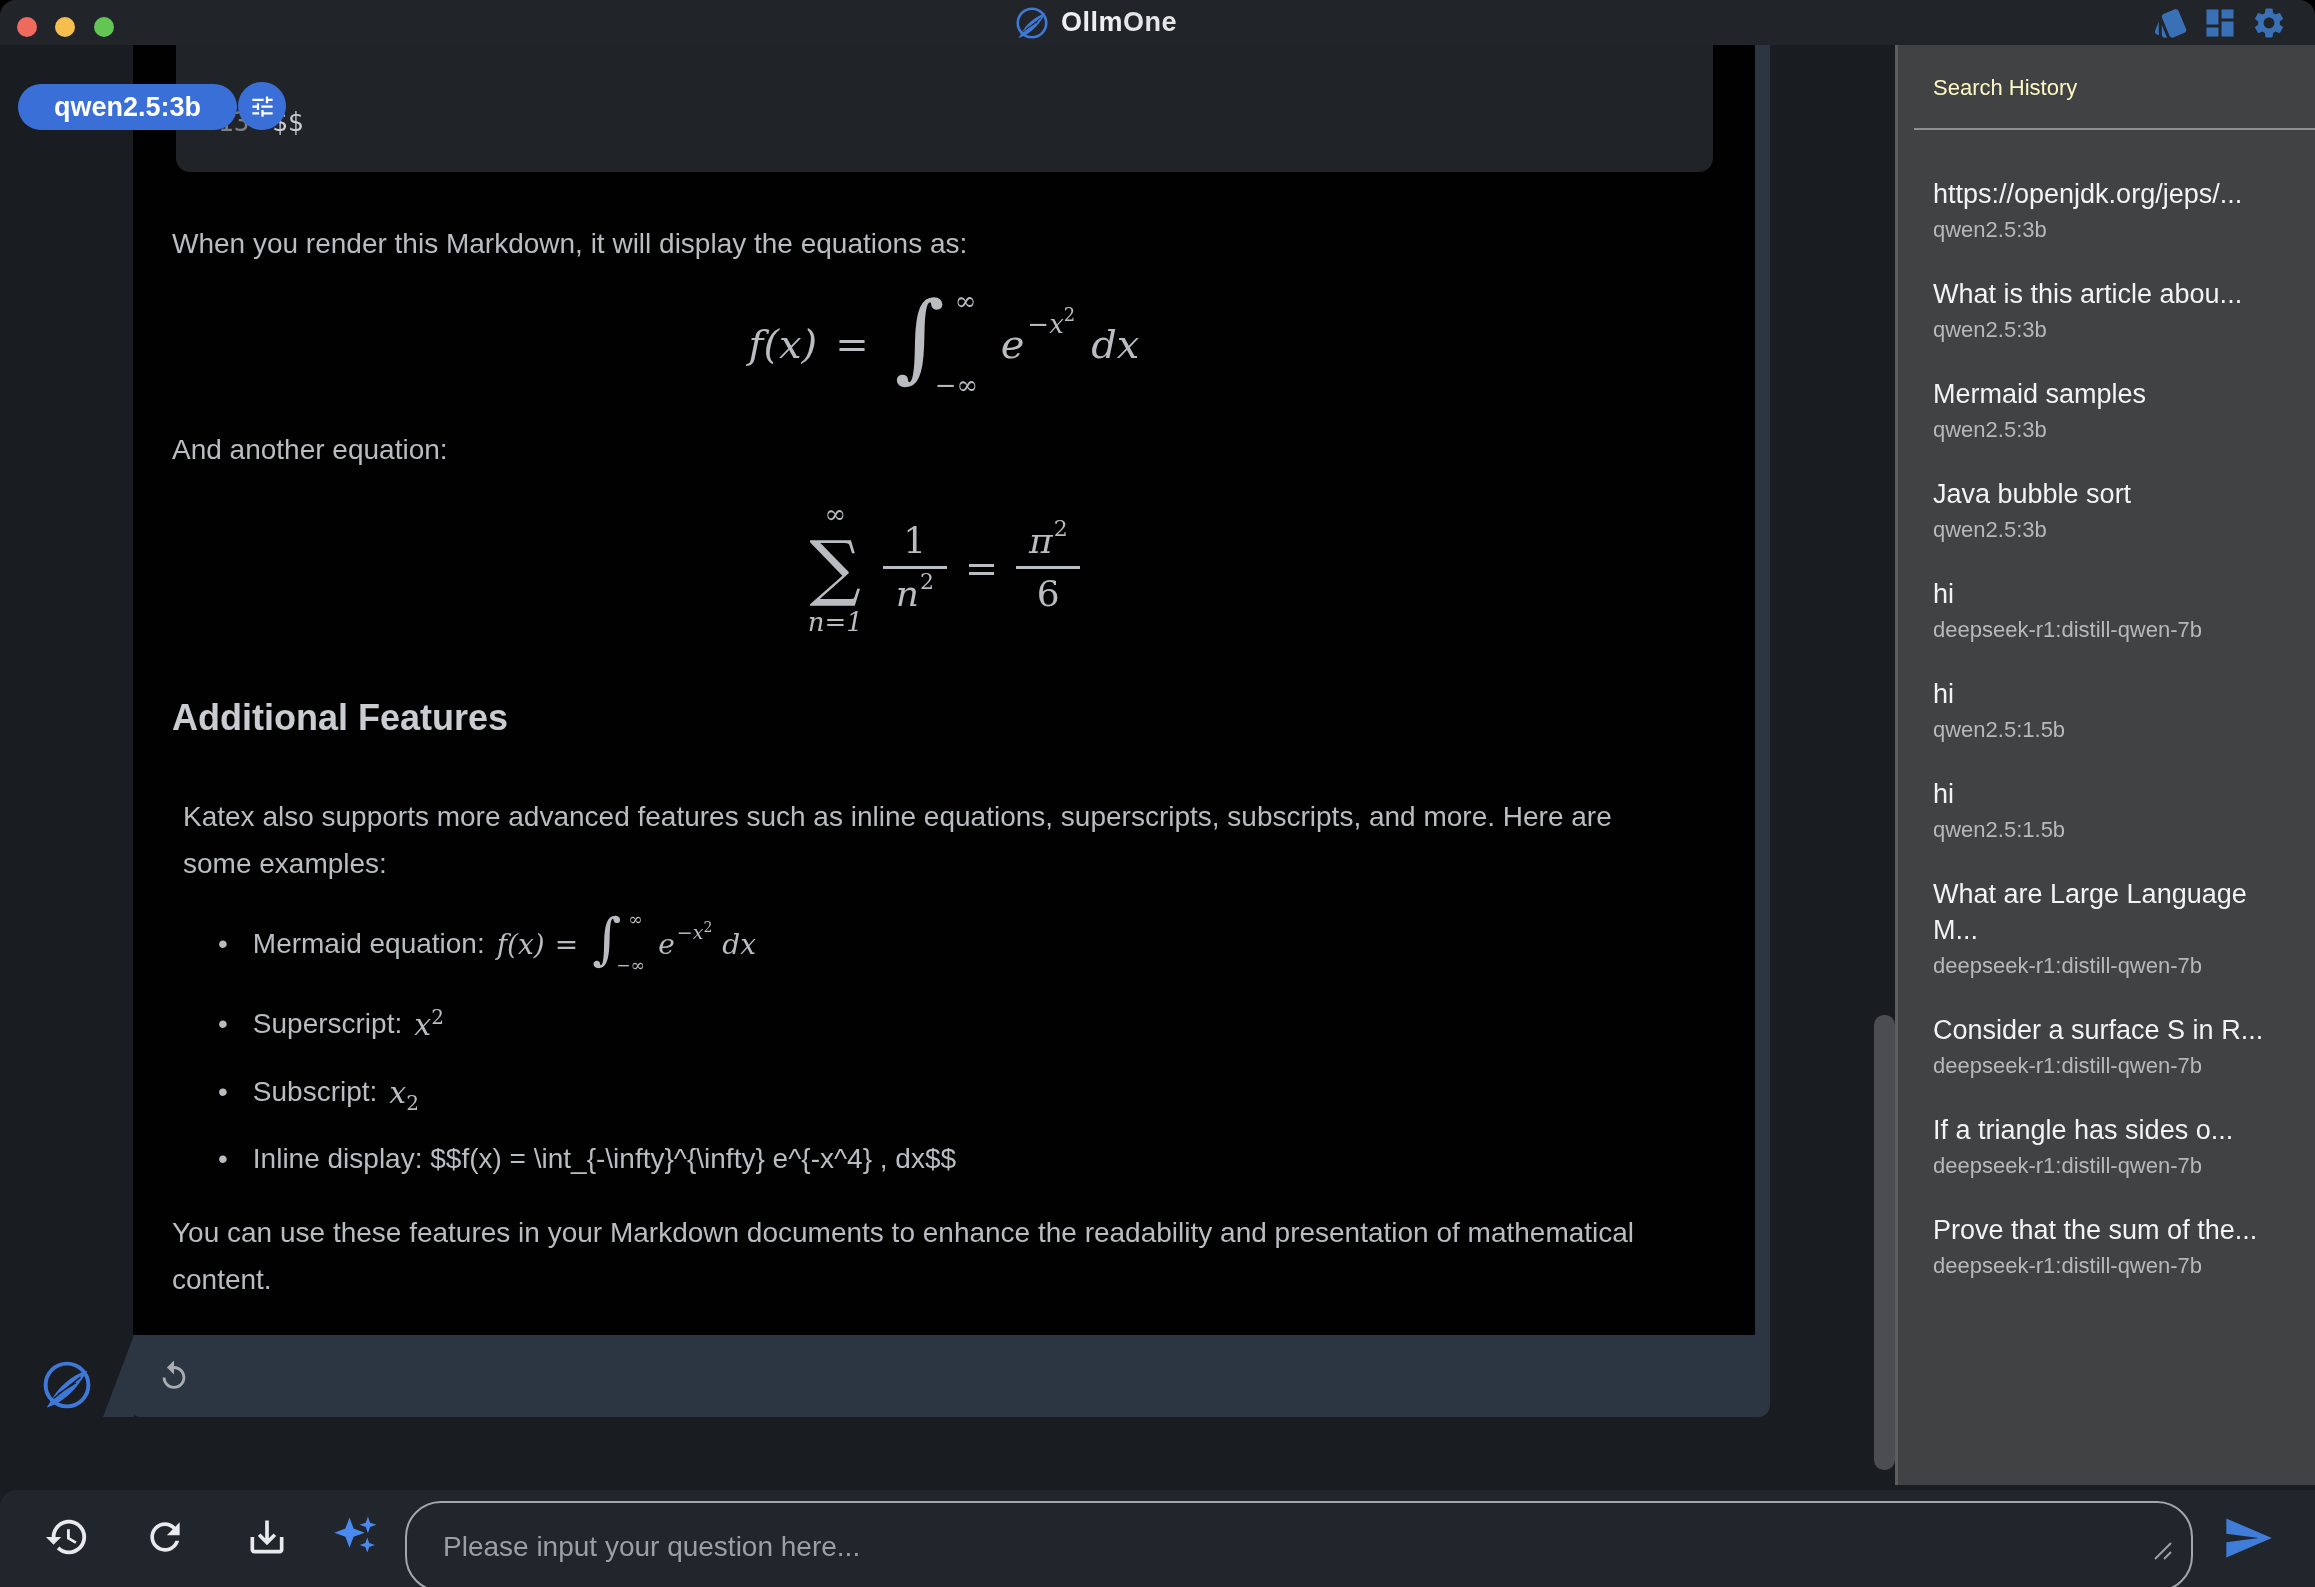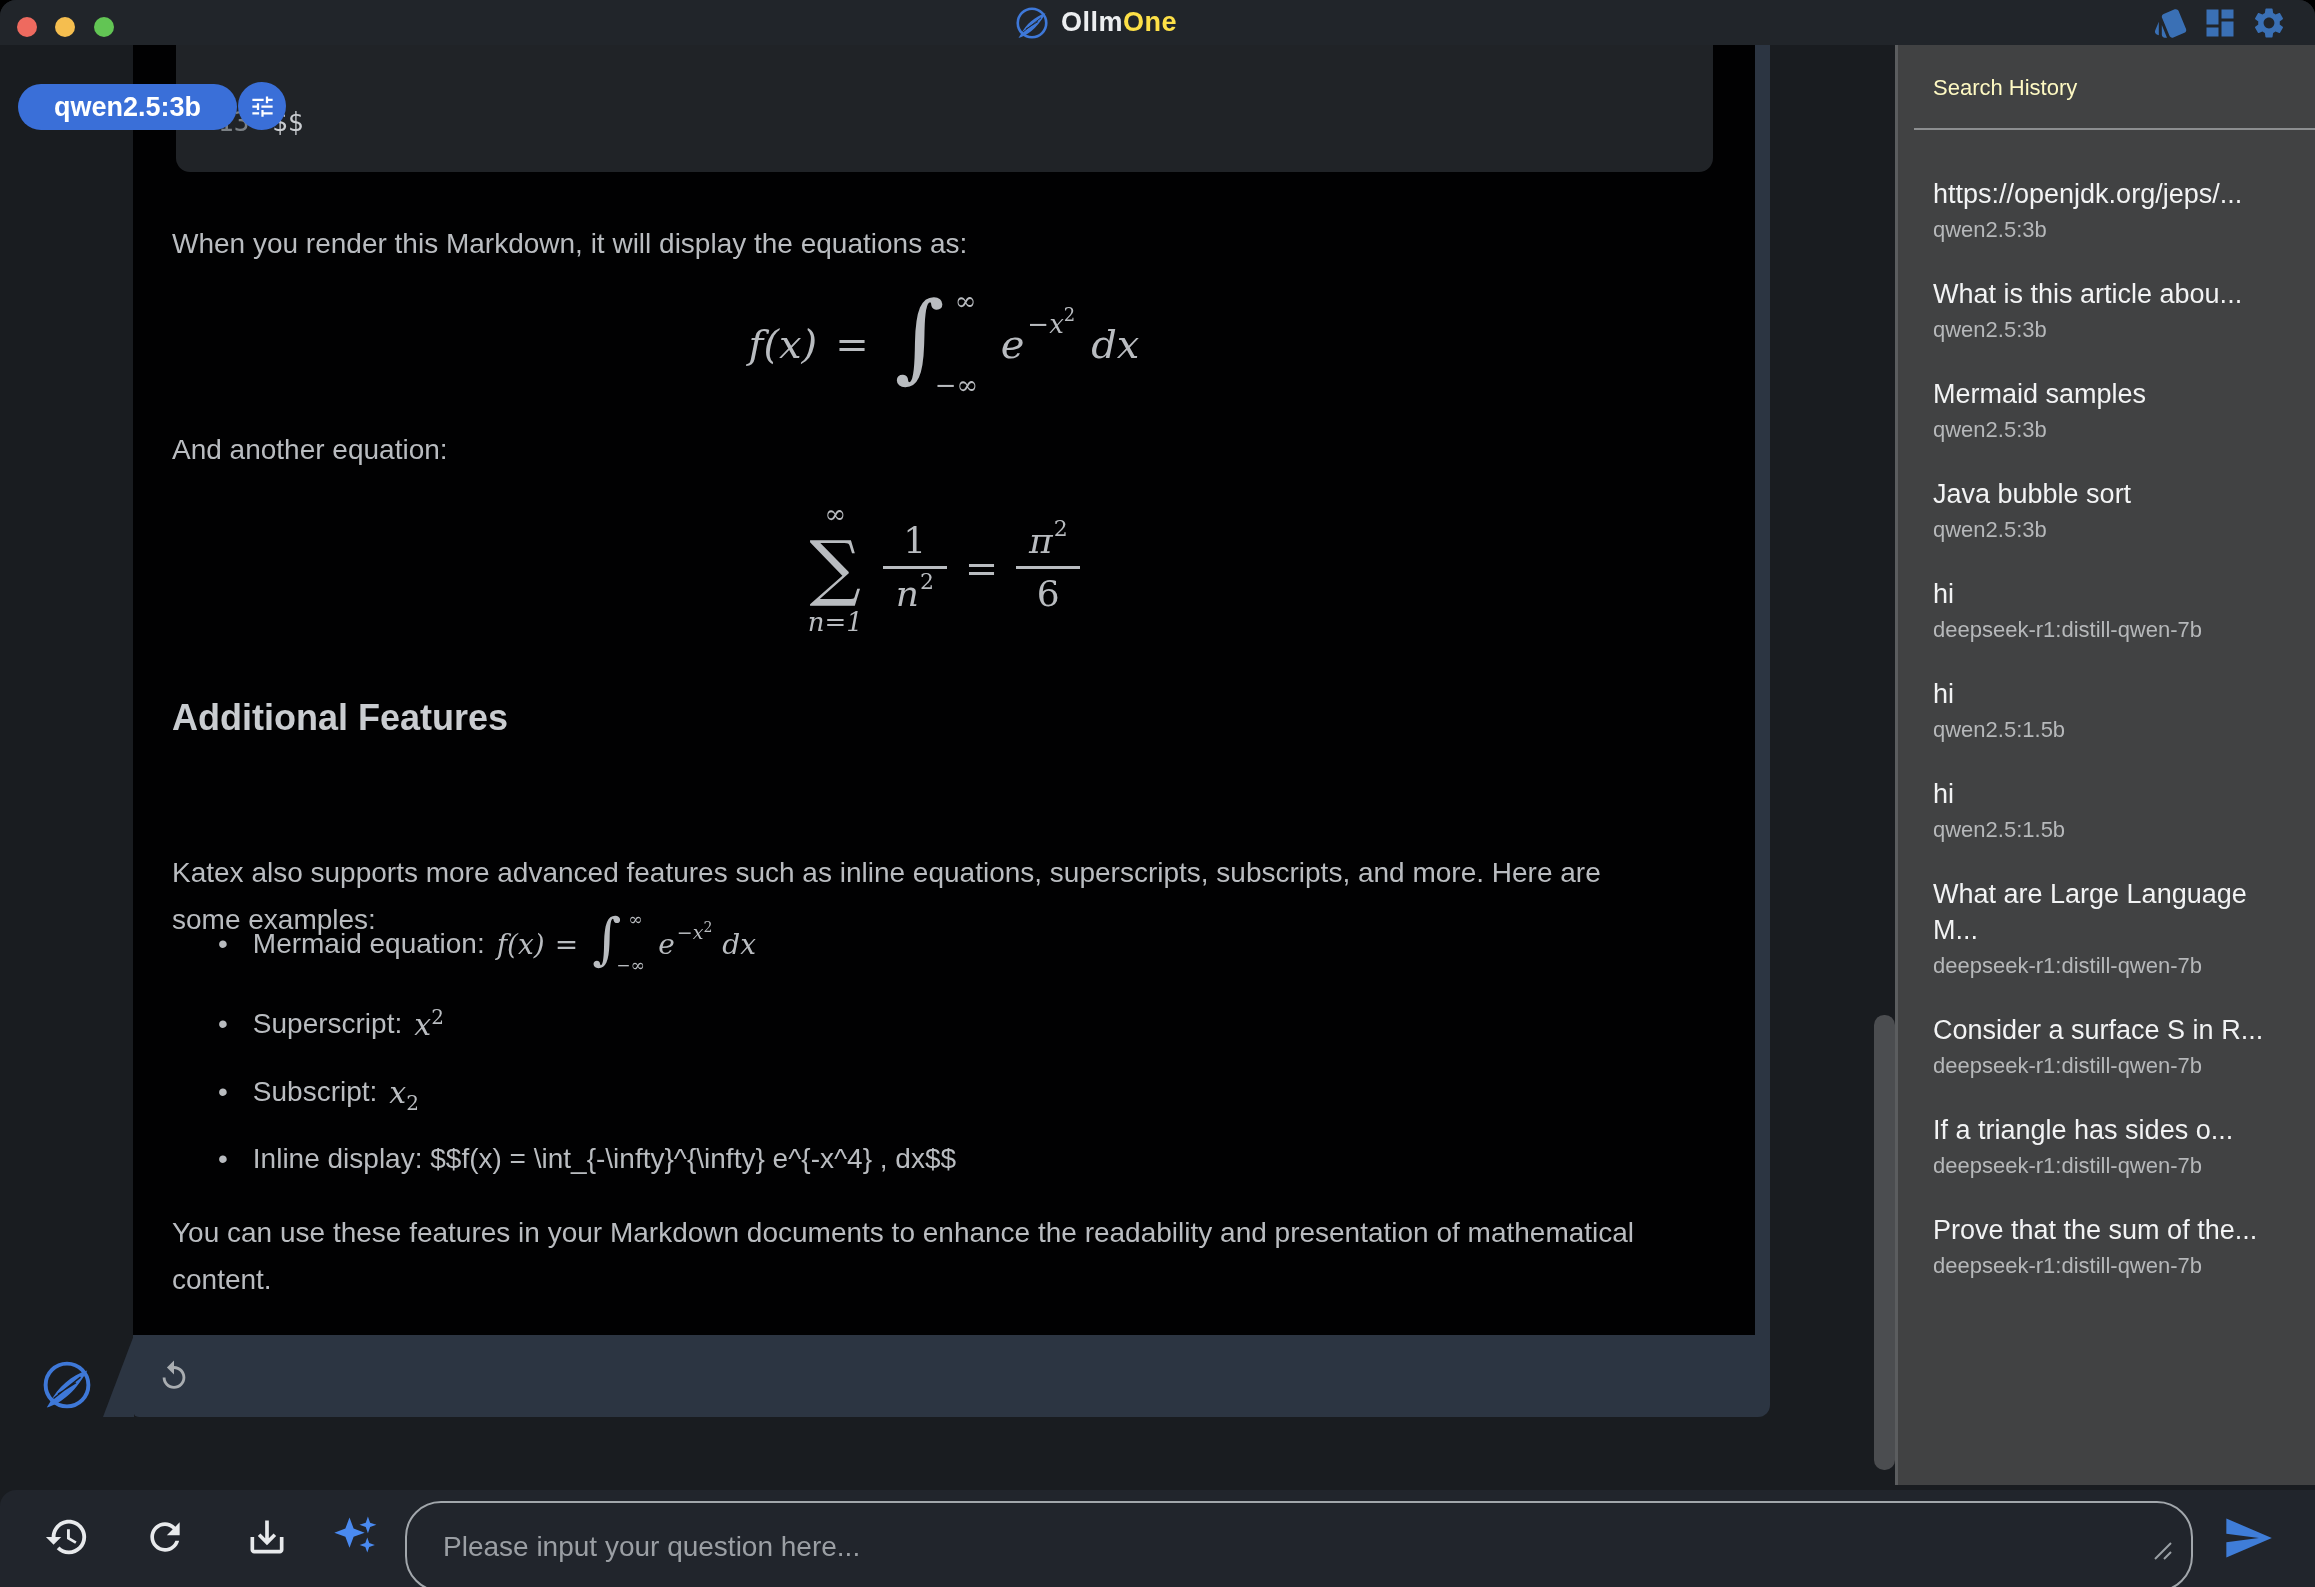--- a/index.html
+++ b/index.html
@@ -8,21 +8,21 @@
 
   
   .titlebar{position:absolute;left:0;top:0;width:100%;height:45px;background:#21252a;}
   .tl{position:absolute;top:17px;width:20px;height:20px;border-radius:50%;}
   .tl.red{left:17px;background:#ee6a5f;}
   .tl.yellow{left:55px;background:#f5be4f;}
   .tl.green{left:94px;background:#62c554;}
   .brand{position:absolute;left:1014px;top:0;height:45px;display:flex;align-items:center;gap:11px;}
   .brand svg{width:36px;height:36px;color:#3e78d8;}
   .brand-title{font-size:27px;font-weight:bold;color:#eceef0;letter-spacing:.5px;}
-  .brand-title .one{color:#fde047;}
+  .brand-title .one{color:#e5e5e5;}
   .tb-actions{position:absolute;right:28px;top:0;height:45px;display:flex;align-items:center;gap:13px;}
   .tb-btn{width:36px;height:36px;border:none;background:transparent;padding:0;cursor:pointer;color:#3a70b5;}
   .tb-btn svg{width:36px;height:36px;}
 
   
   .bubble{position:absolute;left:133px;top:45px;width:1637px;height:1372px;background:#2c3542;
           border-radius:0 0 12px 6px;}
   .bubble-tail{position:absolute;left:103px;top:1335px;width:31px;height:82px;background:#2c3542;
           clip-path:polygon(100% 0,100% 100%,0 100%);}
   .md{position:absolute;left:133px;top:45px;width:1622px;height:1290px;background:#010102;overflow:hidden;}
@@ -191,21 +191,21 @@
       <span class="rel">=</span>
       <span class="frac">
         <span class="num"><span class="it">π</span><span class="ssup">2</span></span>
         <span class="bar"></span>
         <span class="den">6</span>
       </span>
     </div>
 
     <div class="h2" style="top:652px;">Additional Features</div>
 
-    <div class="p" style="top:804px;">Katex also supports more advanced features such as inline equations, superscripts, subscripts, and more. Here are some examples:</div>
+    <div class="p" style="top:748px;margin-left:11px;">Katex also supports more advanced features such as inline equations, superscripts, subscripts, and more. Here are some examples:</div>
 
     <div class="bullet" style="top:864px;height:70px;">
       <span class="blabel">Mermaid equation:</span>
       <span class="ieq">
         <span class="it">f(x)</span>
         <span style="margin:0 10px;">=</span>
         <span class="iint-wrap">
           <span class="iint">∫</span>
           <span class="iint-sup">∞</span>
           <span class="iint-sub">−∞</span>

